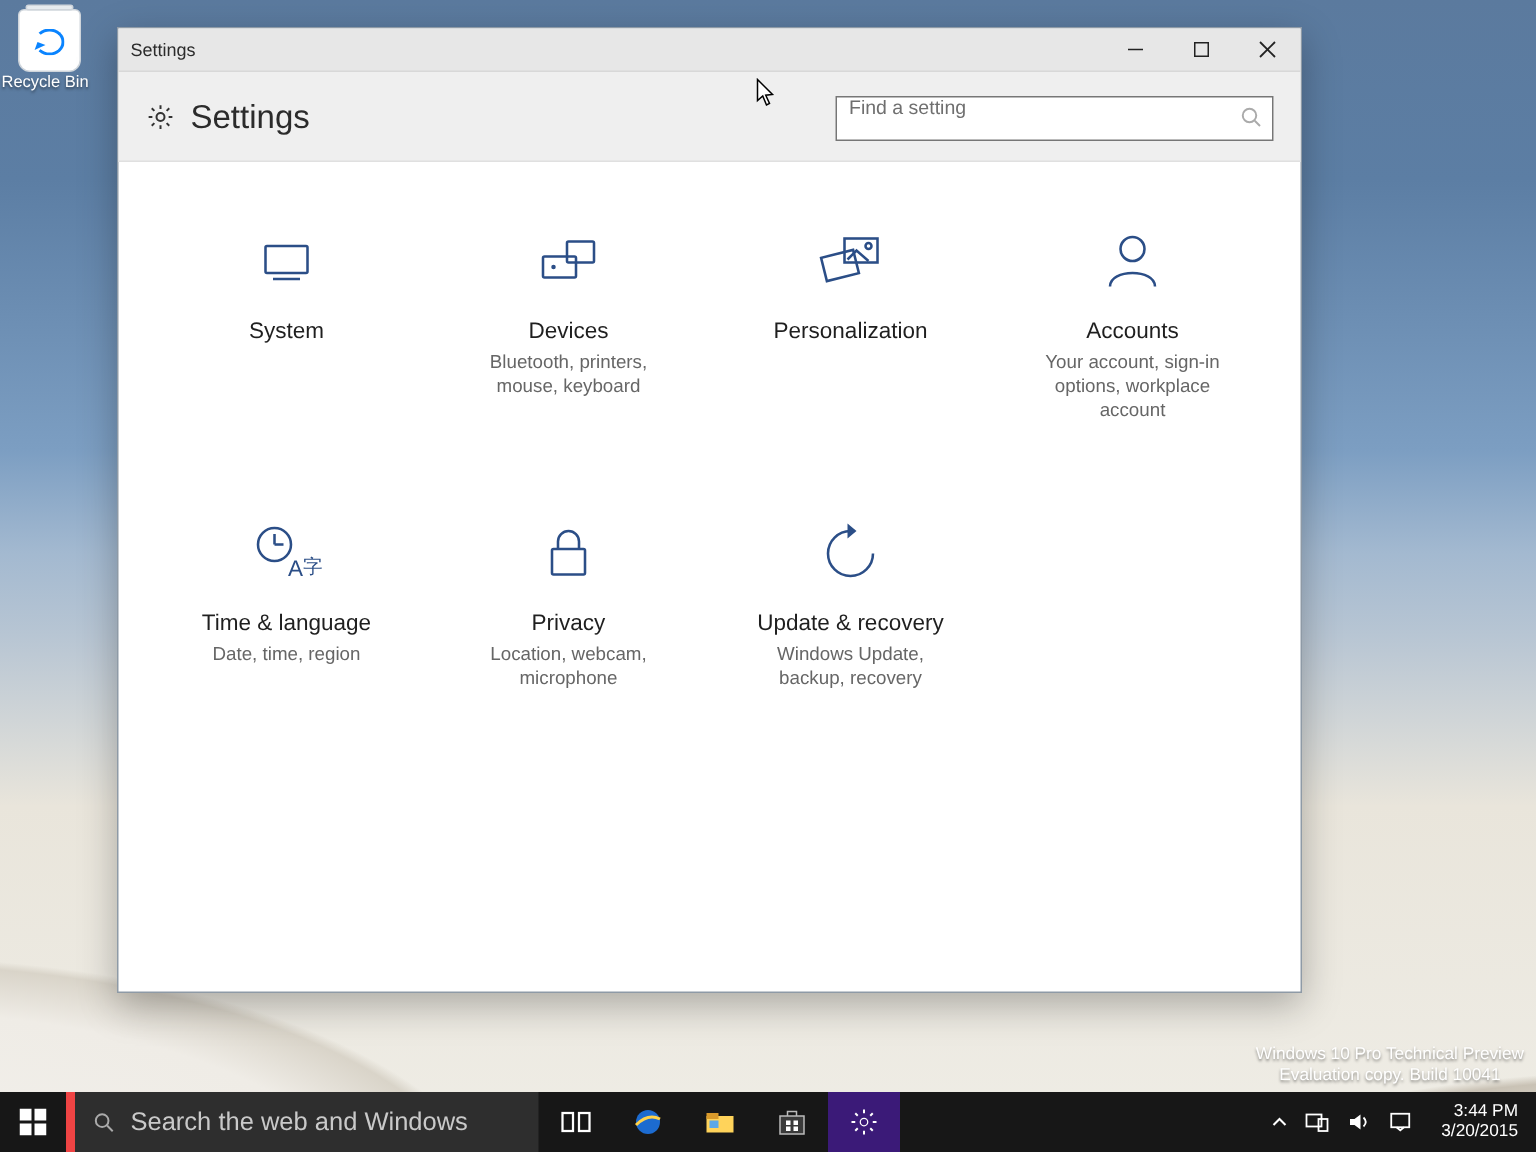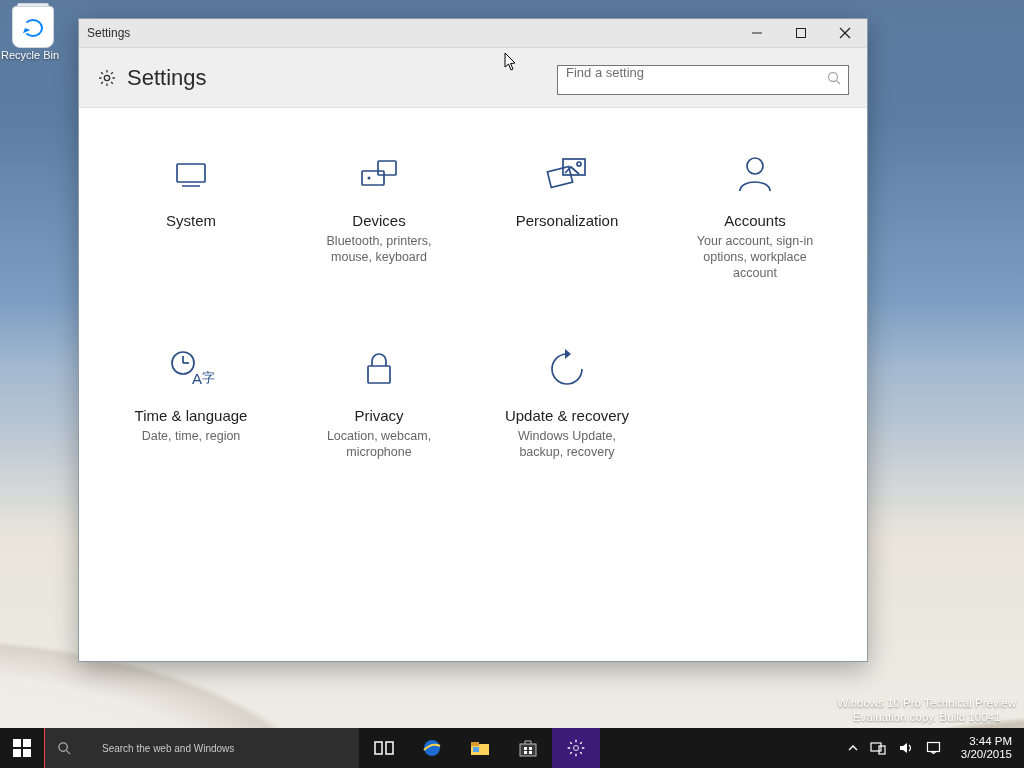--- a/index.html
+++ b/index.html
@@ -73,21 +73,20 @@
   .search-input {
     width: 100%; height: 100%; border: 1px solid #767676; background:#fff;
     padding: 0 30px 16px 8px; font-size: 13px; color: #333;
   }
   .search-input::placeholder { color:#6f6f6f; }
   .search-icon-right { position:absolute; right:7px; top:7px; width:16px; height:16px; opacity:.55; }
 
   .content {
     flex: 1 1 auto; overflow: hidden;
     padding: 40px 18px 0 18px;
-    border-radius: 17px;
   }
   .grid {
     display: grid;
     grid-template-columns: repeat(4, 1fr);
     column-gap: 0px; row-gap: 62px;
   }
   .tile { text-align: center; cursor: default; padding: 0 10px; }
   .tile .ico { height: 52px; display:flex; align-items:center; justify-content:center; }
   .tile .ico svg { stroke:#2b4e87; fill:none; stroke-width:1.7; }
   .tile h3 { font-size: 15px; font-weight: 400; color: #1f1f1f; margin-top: 12px; }
@@ -103,22 +102,22 @@
     position: absolute; left: 0; right: 0; bottom: 0; height: 40px;
     background: #171717; display: flex; align-items: stretch; color: #fff;
   }
   .tb-btn {
     width: 44px; display:flex; align-items:center; justify-content:center;
     cursor:default;
   }
   .tb-start svg { width: 18px; height: 18px; fill:#fff; }
   .tb-search {
     flex: 0 0 316px; display:flex; align-items:center;
-    background: #2e2e2e; color:#c9c9c9; font-size: 10px; padding-left: 12px;
-    border-left:1px solid #ef4444; border-right:1px solid #171717;gap:20px;
+    background: #2e2e2e; color:#c9c9c9; font-size: 17px; padding-left: 12px;
+    border-left:6px solid #ef4444; border-right:1px solid #171717;
   }
   .tb-search .mag { width:15px; height:15px; margin-right:10px; opacity:.8; }
   .tb-apps { display:flex; }
   .tb-apps .tb-btn { width:48px; }
   .tb-apps .app-glyph { width:24px; height:24px; display:block; }
   .tb-settings-active {
     width:48px; display:flex; align-items:center; justify-content:center;
     background:#3b1a78;
   }
   .tb-settings-active svg { stroke:#fff; fill:none; }

